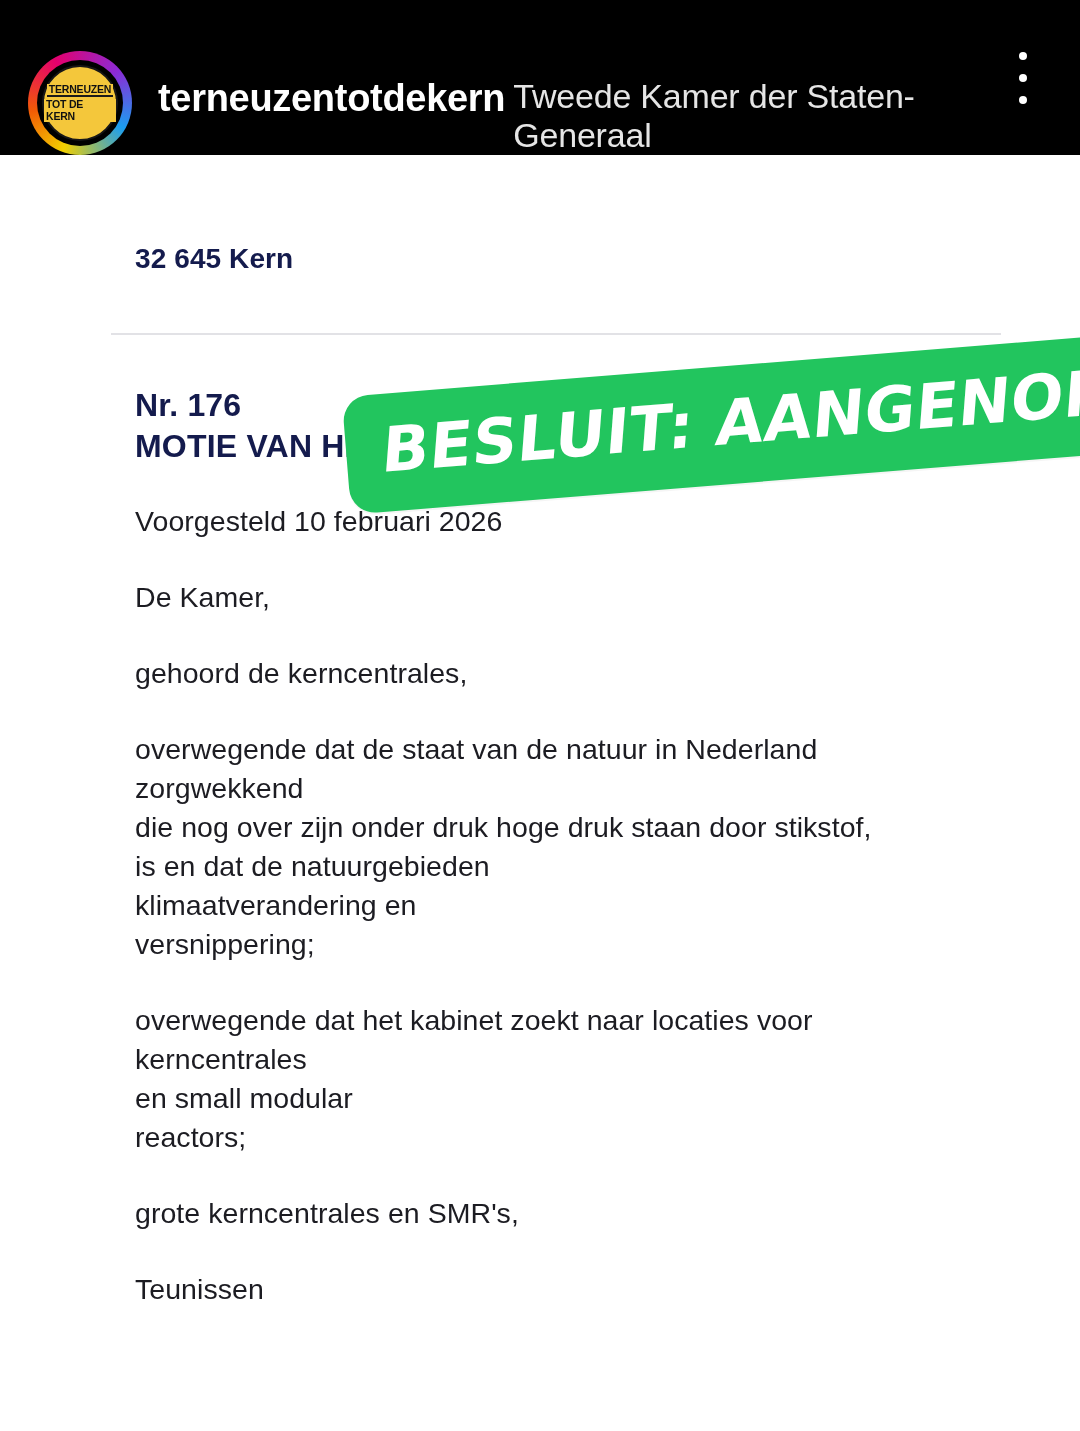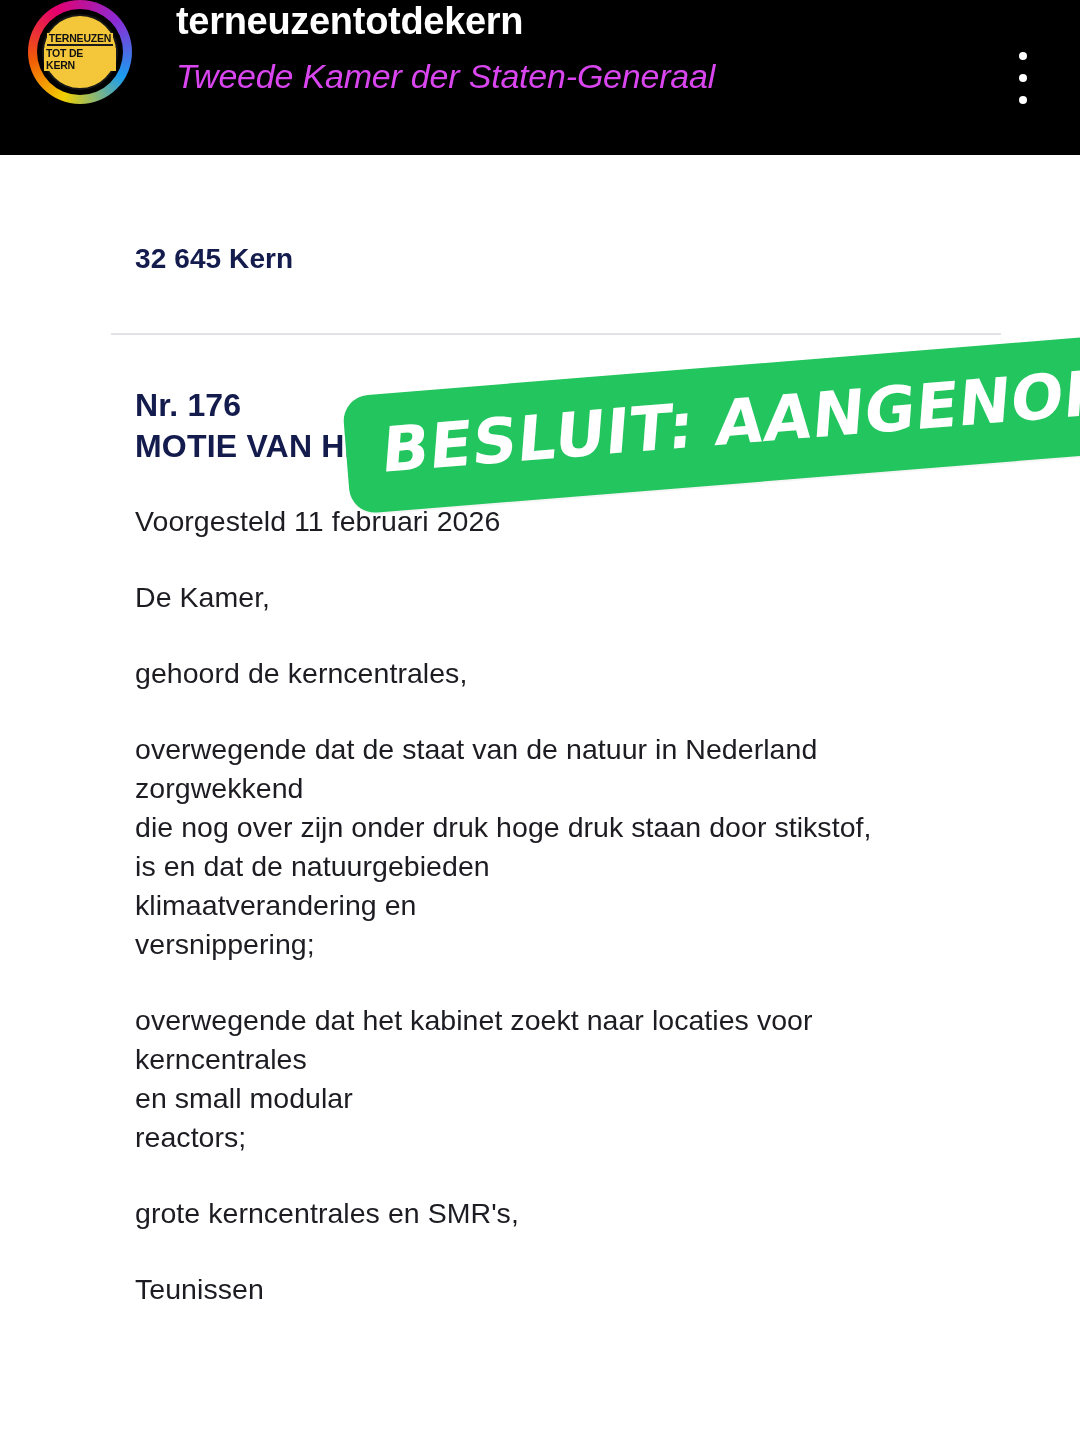--- a/index.html
+++ b/index.html
@@ -11,21 +11,21 @@
     overflow: hidden;
   }
 
   
   .header {
     position: relative;
     width: 1080px;
     height: 155px;
     background: #000000;
     display: flex;
-    align-items: flex-start;
+    align-items: flex-end;
     padding: 0 28px;
   }
 
   .avatar-wrap {
     width: 104px;
     height: 104px;
     border-radius: 50%;
     flex: 0 0 104px;
     position: relative;
     background:
@@ -66,38 +66,37 @@
     font-size: 10.5px;
     font-weight: 700;
     color: #111;
     letter-spacing: -0.2px;
     background: #f4c73b;
     padding: 0 2px;
   }
   .avatar-logo span.l1 { border-bottom: 2px solid #1a1a1a; margin-bottom: 2px; }
 
   .header-text {
-    margin-left: 44px;
-    display: flex;
-    flex-direction: column;
-    justify-content: center;
-    gap: 14px;
+    margin-left: 26px;
+    display: flex;
+    flex-direction: row;
+    justify-content: center;
+    gap: 8px;
   }
   .account-name {
     color: #ffffff;
     font-size: 38px;
     font-weight: 700;
     letter-spacing: -0.3px;
   }
   .account-sub {
-    color: #d946ef;
+    color: #e5e5e5;
     font-size: 34px;
     font-weight: 400;
     letter-spacing: -0.2px;
-    font-style: italic;
   }
 
   .more-btn {
     position: absolute;
     right: 44px;
     top: 50%;
     transform: translateY(-50%);
     width: 26px;
     height: 62px;
     display: flex;
@@ -222,21 +221,21 @@
 
   <div class="doc-inner">
 
     <div class="doc-title-row">32 645 Kern</div>
 
     <div class="rule"></div>
 
     <div class="nr">Nr. 176</div>
     <div class="motie">MOTIE VAN HET LID TEUNISSEN</div>
 
-    <div class="para">Voorgesteld 11 februari 2026</div>
+    <div class="para">Voorgesteld 10 februari 2026</div>
 
     <div class="para">De Kamer,</div>
 
     <div class="para">gehoord de kerncentrales,</div>
 
     <div class="para">
       <span class="ln">overwegende dat de staat van de natuur in Nederland zorgwekkend</span>
       <span class="ln">die nog over zijn onder druk hoge druk staan door stikstof,</span>
       <span class="ln">is en dat de natuurgebieden</span>
       <span class="ln">klimaatverandering en</span>

